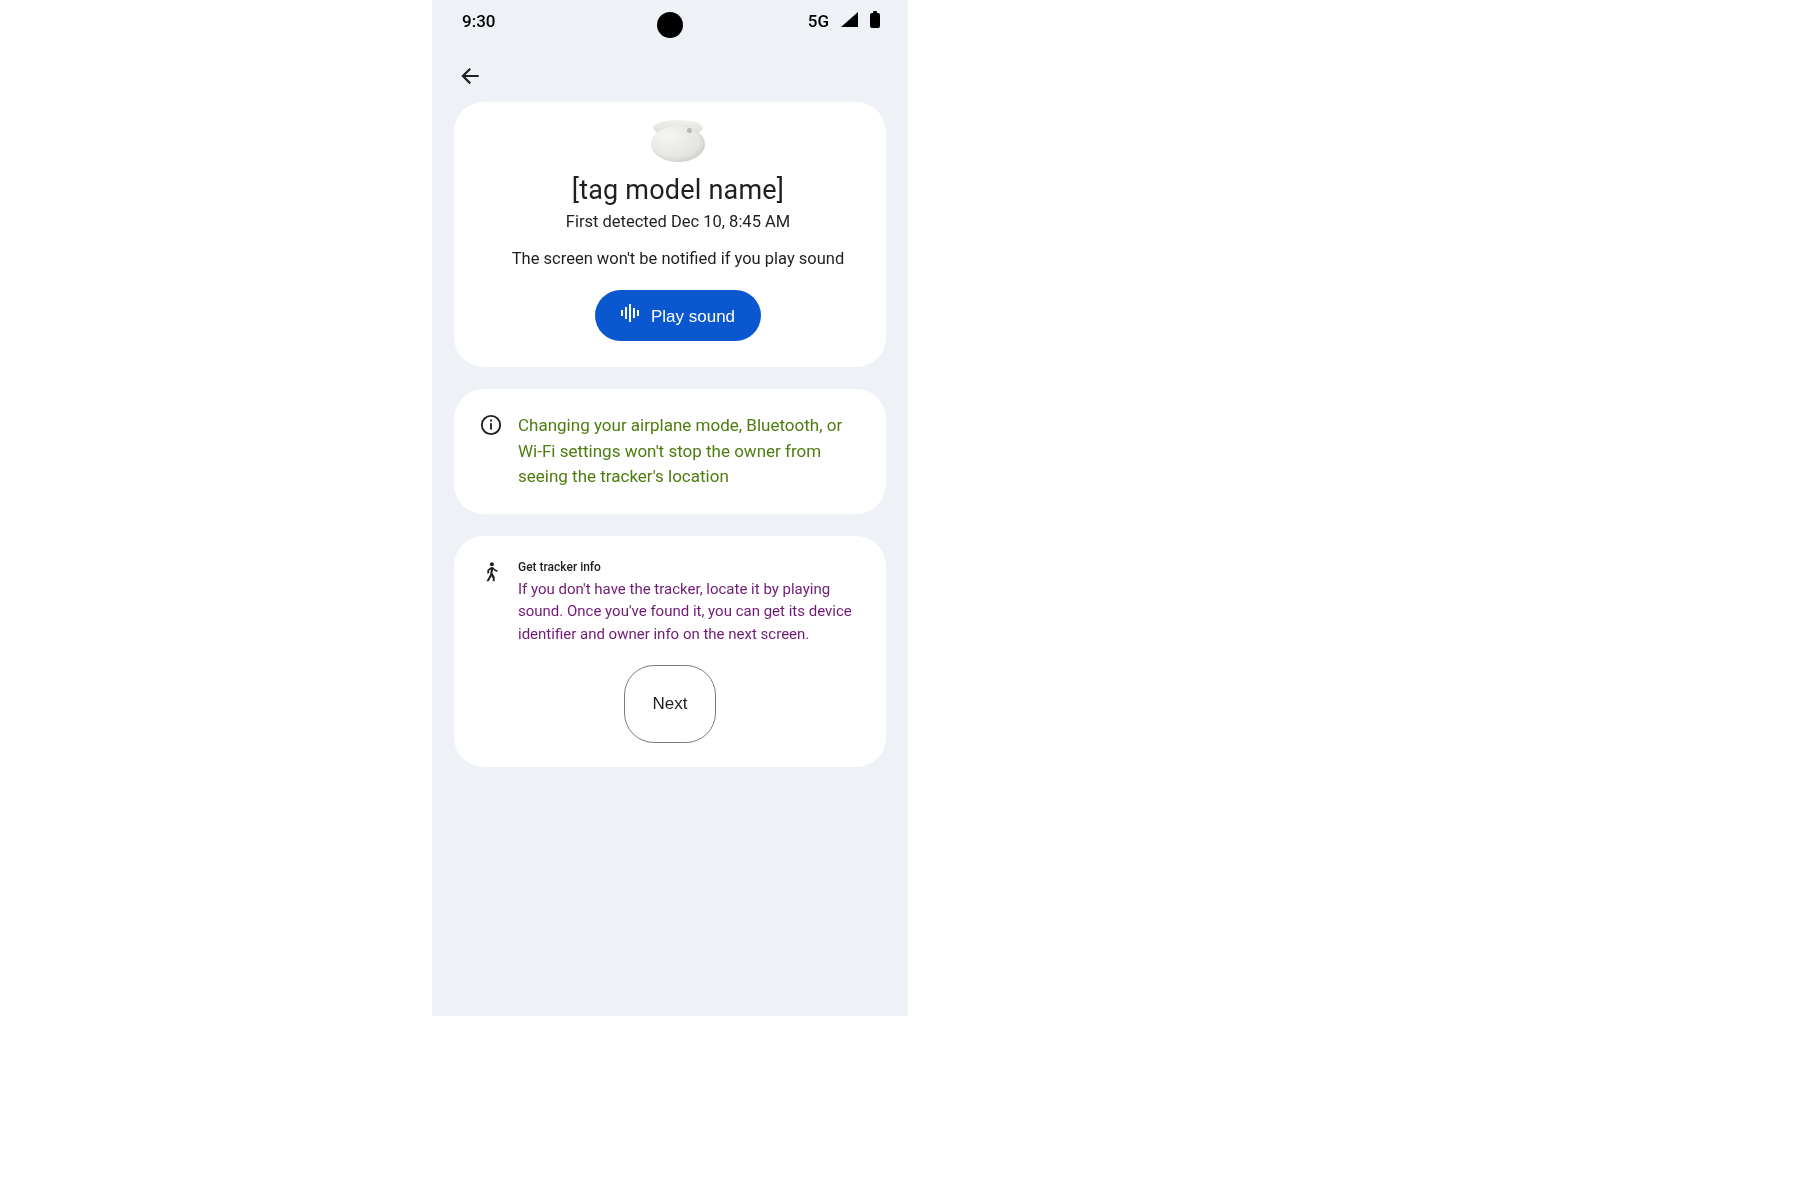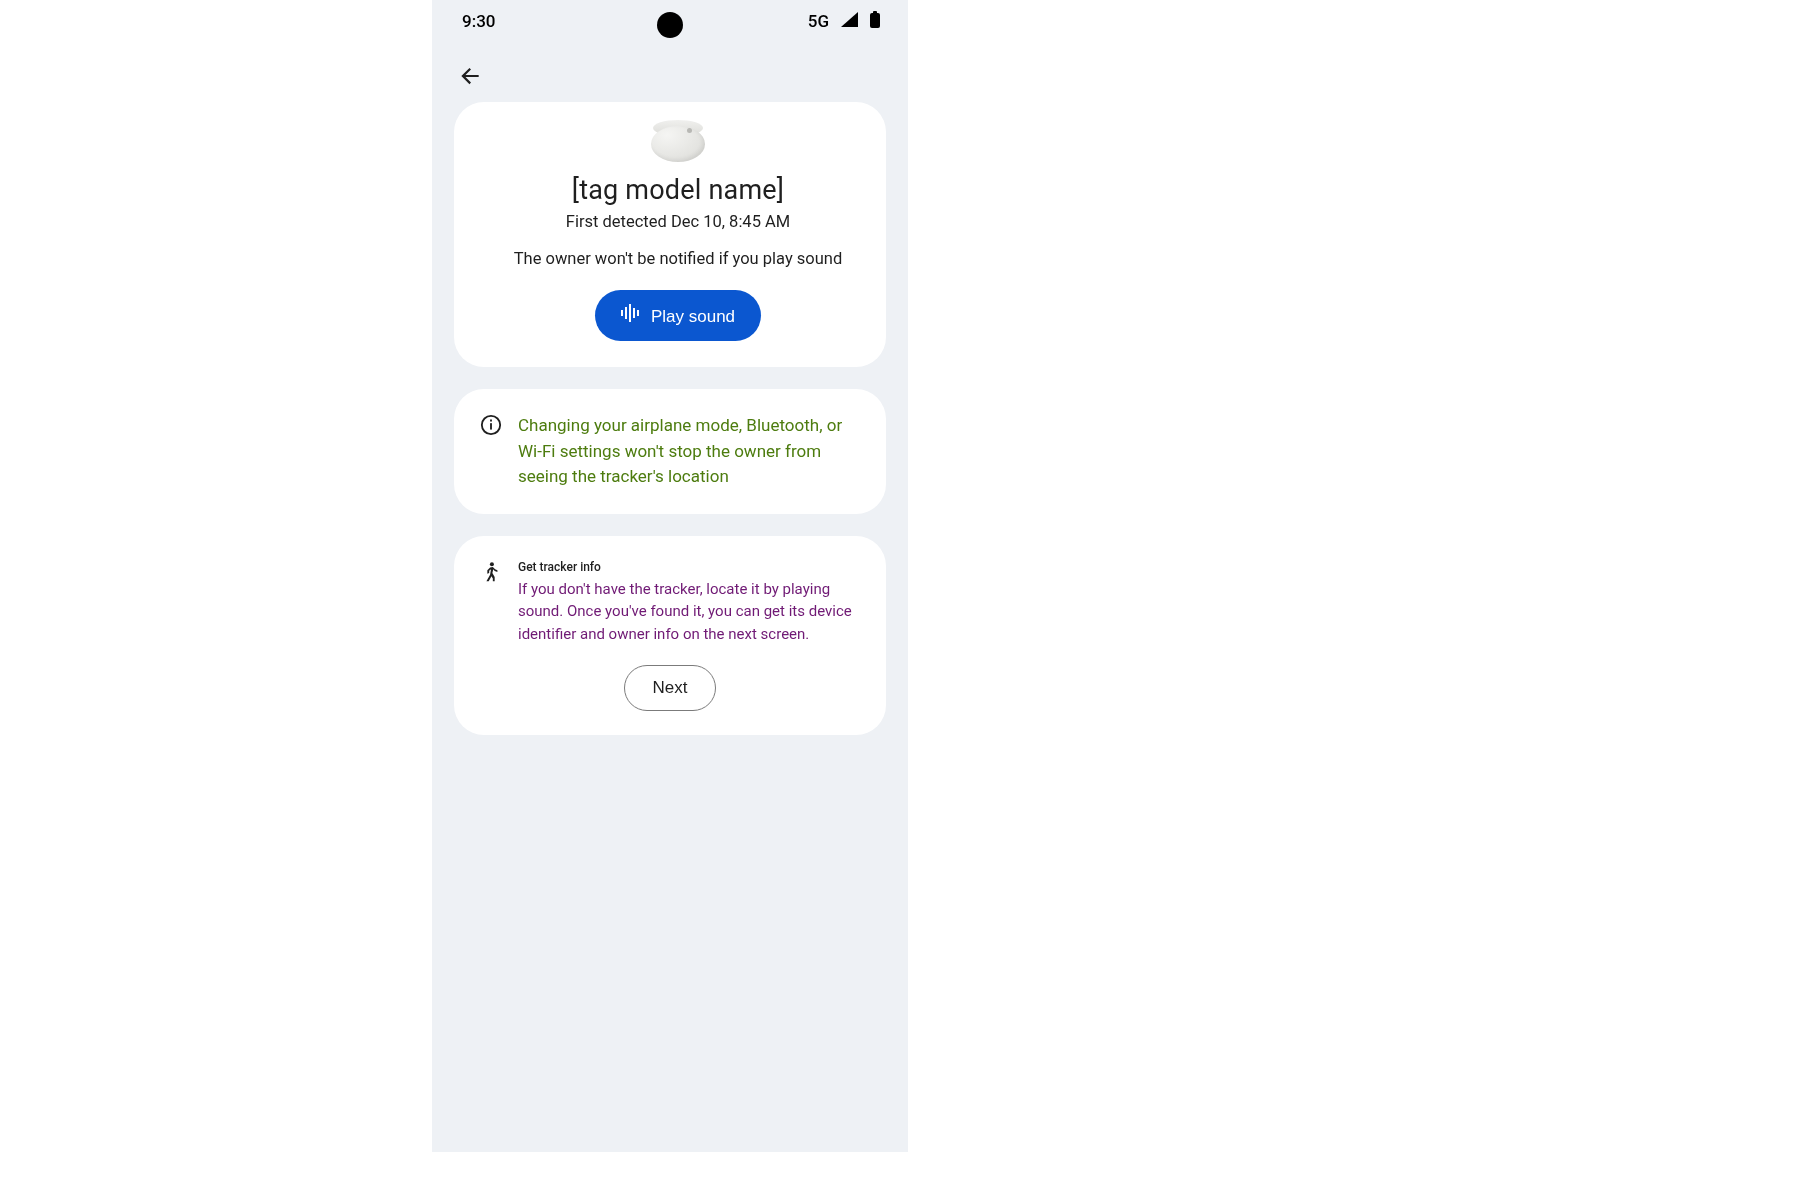--- a/index.html
+++ b/index.html
@@ -7,21 +7,21 @@
     width: 1800px;
     height: 1200px;
     background: #ffffff;
     font-family: -apple-system, BlinkMacSystemFont, "Segoe UI", Roboto, Arial, sans-serif;
     display: flex;
     justify-content: flex-start;
     align-items: flex-start;
   }
   .phone-frame {
     width: 476px;
-    height: 1152px;
+    height: 1016px;
     background: #eef1f5;
     margin-left: 432px;
     margin-top: 0;
     position: relative;
     overflow: hidden;
     border-radius: 0;
   }
   .status-bar {
     height: 42px;
     display: flex;
@@ -132,21 +132,21 @@
     display: flex;
     align-items: flex-end;
     gap: 10px;
     cursor: pointer;
   }
   .btn-outline {
     background: #fff;
     color: #1f1f1f;
     border: 1.5px solid #7b7b7b;
     border-radius: 30px;
-    padding: 12px 28px;
+    padding: 28px 28px;
     font-size: 17px;
     font-weight: 500;
     cursor: pointer;
   }
   .info-row {
     display: flex;
     gap: 16px;
     align-items: flex-start;
   }
   .info-icon {
@@ -215,21 +215,21 @@
   </div>
 
   <div class="cards-wrap">
 
     <div class="card card-main">
       <div class="tracker-img">
         <span class="tracker-hole"></span>
       </div>
       <div class="title">[tag model name]</div>
       <div class="subtitle">First detected Dec 10, 8:45 AM</div>
-      <div class="notice">The owner won't be notified if you play sound</div>
+      <div class="notice">The screen won't be notified if you play sound</div>
       <button class="btn-primary">
         <span>
           <svg width="20" height="18" viewBox="0 0 20 18" fill="none">
             <rect x="0" y="6" width="2" height="6" fill="#fff"></rect>
             <rect x="4" y="3" width="2" height="12" fill="#fff"></rect>
             <rect x="8" y="0" width="2" height="18" fill="#fff"></rect>
             <rect x="12" y="4" width="2" height="10" fill="#fff"></rect>
             <rect x="16" y="6" width="2" height="6" fill="#fff"></rect>
           </svg>
         </span>

